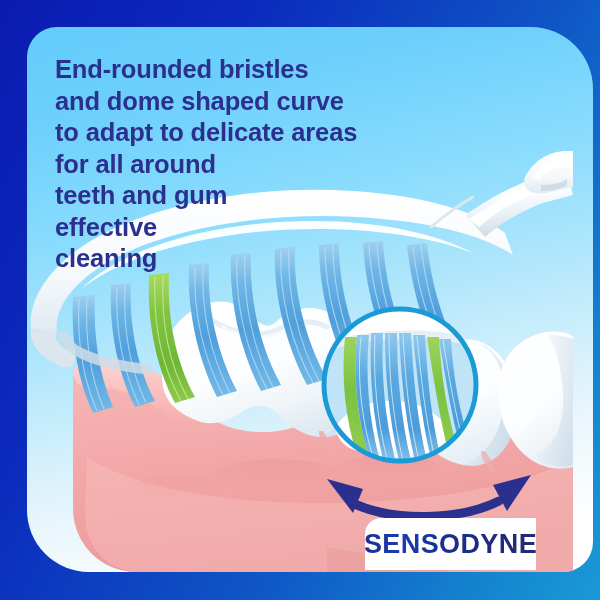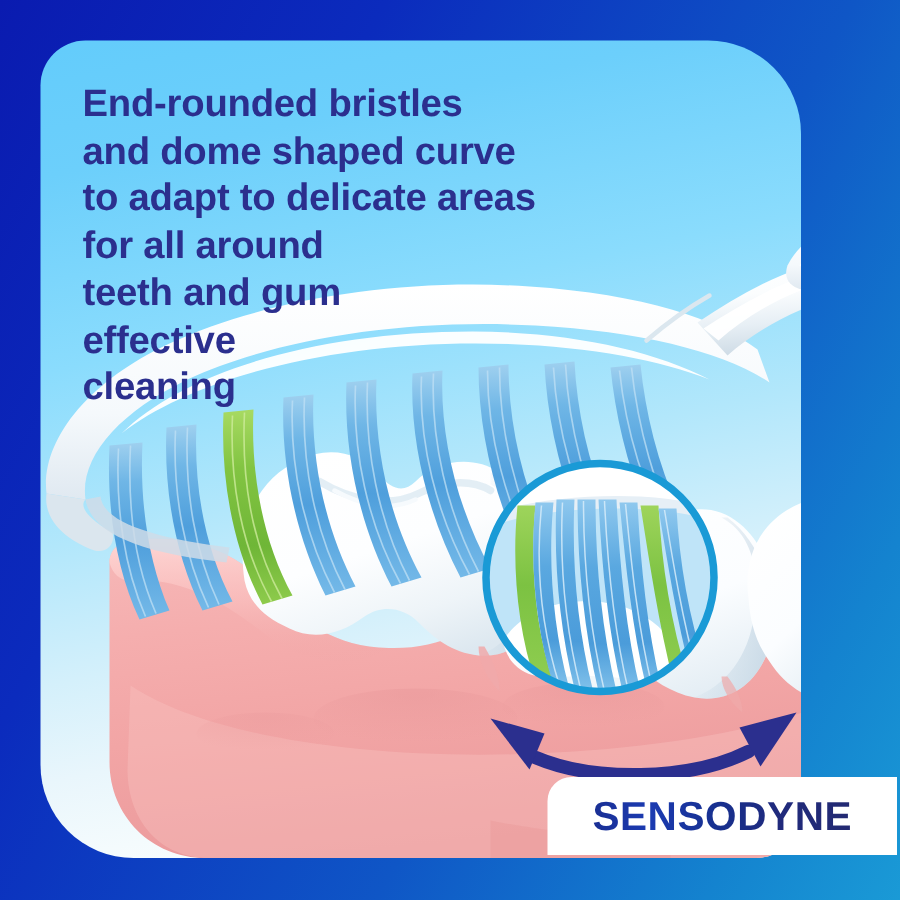--- a/index.html
+++ b/index.html
@@ -19,21 +19,21 @@
     height: 600px;
     overflow: hidden;
     background: linear-gradient(118deg, #0a1bb0 0%, #0b2bbd 28%, #0f56c6 62%, #1483cf 86%, #1a9ad6 100%);
   }
 
   
   #content-panel {
     position: absolute;
     left: 27px;
     top: 27px;
-    width: 507px;
+    width: 566px;
     height: 545px;
     border-radius: 30px 62px 30px 62px;
     overflow: hidden;
     background: linear-gradient(168deg,
         #63ccfb 0%,
         #6ccffb 14%,
         #8adcfd 34%,
         #b2e7fb 52%,
         #d4f0fb 66%,
         #e9f6fc 76%,
@@ -105,21 +105,21 @@
     width: 546px;
     height: 545px;
     z-index: 34;
   }
 
   
   #brand-plate {
     position: absolute;
     left: 365px;
     top: 518px;
-    width: 233px;
+    width: 171px;
     height: 52px;
     background: #ffffff;
     border-radius: 16px 0 0 0;
     z-index: 60;
     display: flex;
     align-items: center;
     justify-content: center;
   }
   #brand-wordmark {
     font-family: "Liberation Sans", sans-serif;

